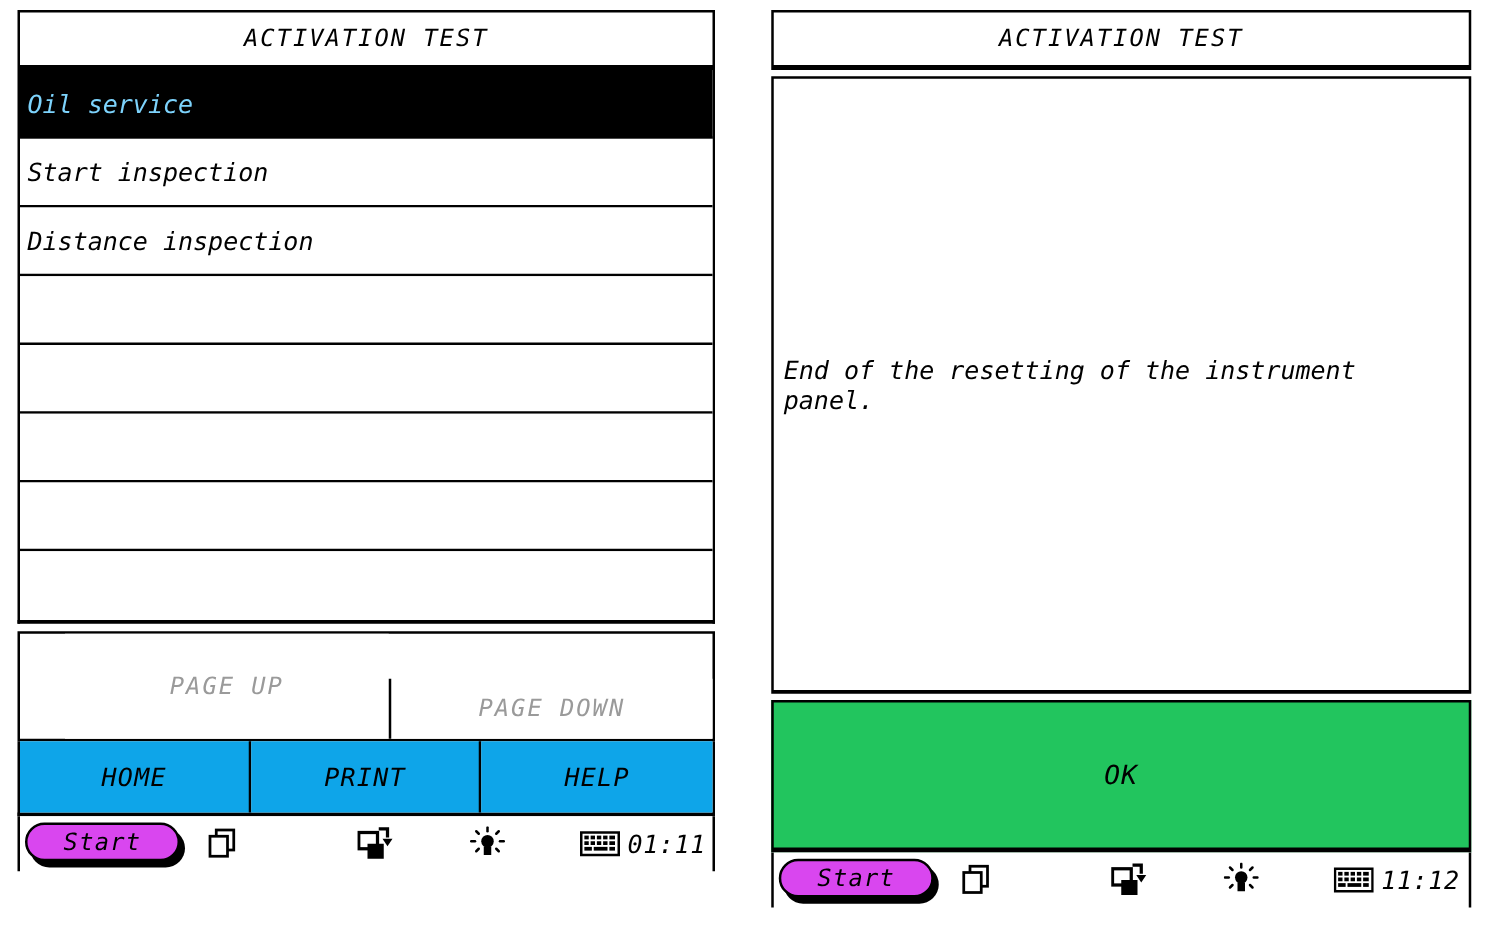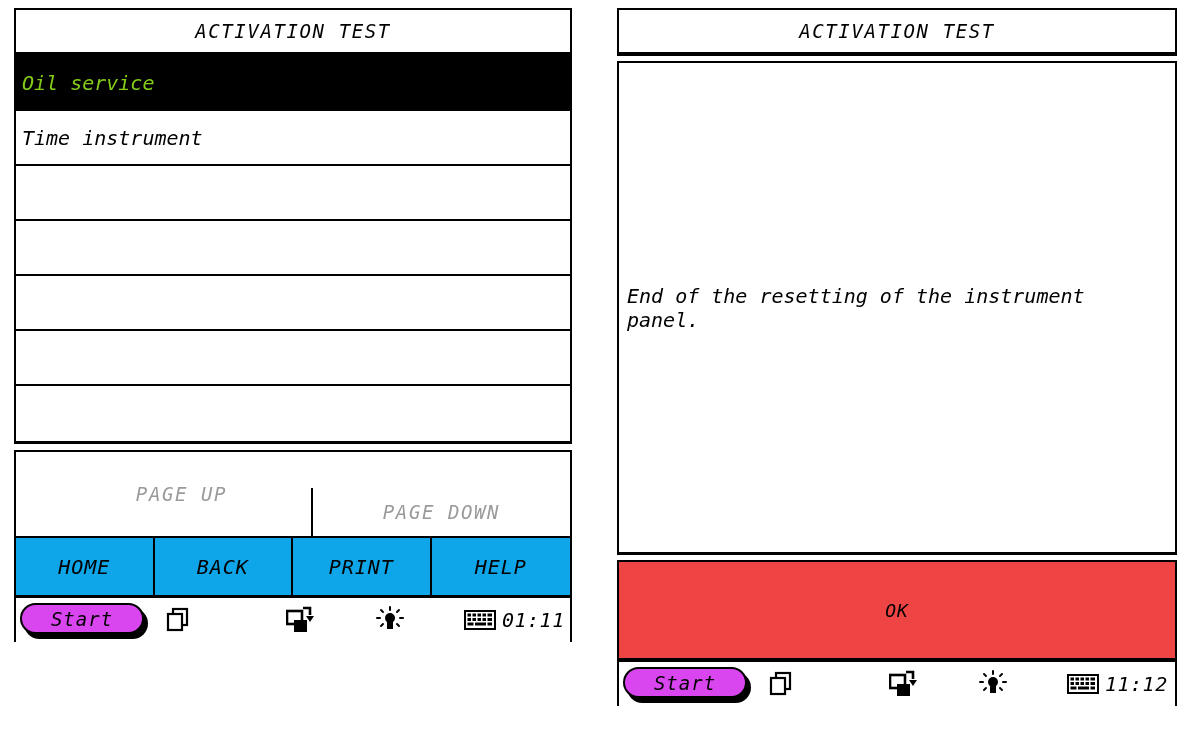--- a/index.html
+++ b/index.html
@@ -64,21 +64,21 @@
     padding-left: 6px;
     font-size: 20px;
     color: #000;
     background: #fff;
     overflow: hidden;
     white-space: nowrap;
   }
   .list-row:last-child { border-bottom: none; }
   .list-row.selected {
     background: #000;
-    color: #84cc16;
+    color: #7dd3fc;
   }
   .list-row.empty { }
 
   
   .pagerow {
     margin-top: 6px;
     height: 88px;
     border: 2px solid #000;
     display: flex;
     flex: 0 0 auto;
@@ -134,30 +134,30 @@
     font-size: 20px;
     line-height: 24px;
     color: #000;
     white-space: pre-wrap;
     width: 100%;
   }
 
   
   .okbox {
     margin-top: 5px;
-    height: 102px;
+    height: 122px;
     border: 2px solid #000;
     border-bottom-width: 4px;
     display: flex;
     align-items: center;
     justify-content: center;
-    font-size: 18px;
+    font-size: 21px;
     letter-spacing: 1px;
     color: #000;
-    background: #ef4444;
+    background: #22c55e;
     flex: 0 0 auto;
   }
 
   
   .taskbar {
     position: relative;
     height: 44px;
     border-left: 2px solid #000;
     border-right: 2px solid #000;
     display: flex;
@@ -216,36 +216,36 @@
 <body>
 
 <div class="screen">
 
   <div class="panel" id="panel-left">
 
     <div class="titlebar">ACTIVATION TEST</div>
 
     <div class="list" id="left-list">
         <div class="list-row selected">Oil service</div>
-        <div class="list-row">Time instrument</div>
+        <div class="list-row">Start inspection</div>
+        <div class="list-row">Distance inspection</div>
         <div class="list-row empty"></div>
         <div class="list-row empty"></div>
         <div class="list-row empty"></div>
         <div class="list-row empty"></div>
         <div class="list-row empty"></div>
       </div>
 
     <div class="pagerow">
       <div class="pagebtn">PAGE UP</div>
       <div class="pagebtn divider">PAGE DOWN</div>
     </div>
 
     <div class="navrow">
       <div class="navbtn">HOME</div>
-      <div class="navbtn">BACK</div>
       <div class="navbtn">PRINT</div>
       <div class="navbtn">HELP</div>
     </div>
 
     <div class="taskbar">
       <div class="start-wrap">
         <div class="start-shadow"></div>
         <div class="start-btn">Start</div>
       </div>
 

